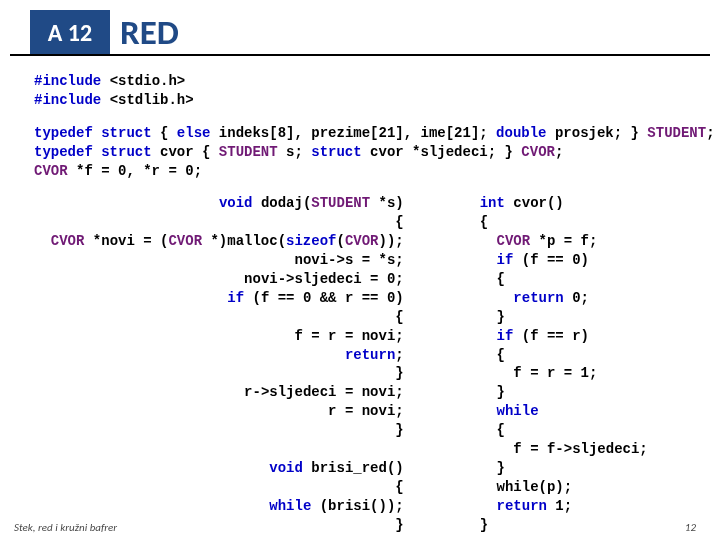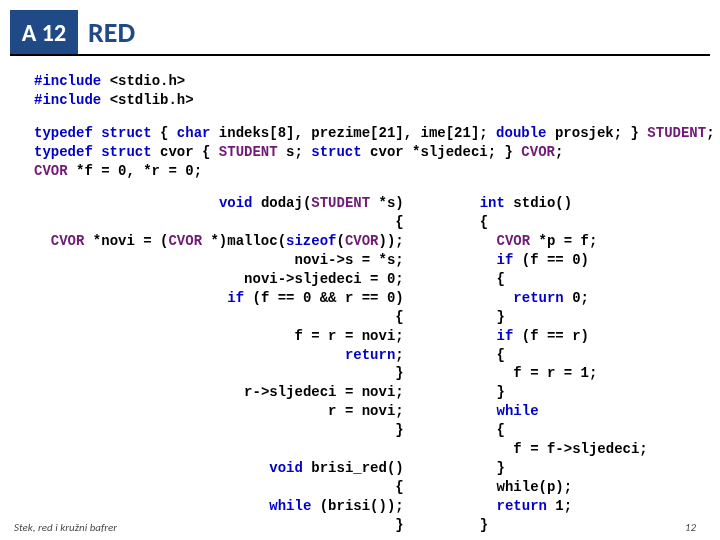--- a/index.html
+++ b/index.html
@@ -17,27 +17,28 @@
     height: 46px;
     border-bottom: 2px solid #000;
     margin: 10px 10px 0 10px;
   }
   .badge {
     background: #204a86;
     color: #fff;
     display: flex;
     align-items: center;
     justify-content: center;
-    width: 68px;
+    width: 80px;
     font-size: 24px;
     font-weight: 700;
+    margin-left: 20px;
   }
   .title {
     color: #204a86;
-    font-size: 28px;
+    font-size: 35px;
     font-weight: 700;
     display: flex;
     align-items: center;
     padding-left: 10px;
   }
   .code-area {
     padding: 16px 34px 0 34px;
     font-family: Consolas, "Courier New", monospace;
     font-size: 14px;
     line-height: 1.35;
@@ -73,21 +74,21 @@
 <div class="header">
   <div class="badge">A 12</div>
   <div class="title">RED</div>
 </div>
 
 <div class="code-area">
 
   <div class="block"><span class="kw nm">#include</span> <span class="nm">&lt;stdio.h&gt;</span>
 <span class="kw nm">#include</span> <span class="nm">&lt;stdlib.h&gt;</span></div>
 
-  <div class="block"><span class="kw nm">typedef struct</span><span class="nm"> { </span><span class="kw nm">char</span><span class="nm"> indeks[8], prezime[21], ime[21]; </span><span class="kw nm">double</span><span class="nm"> prosjek; } </span><span class="ty nm">STUDENT</span><span class="nm">;</span>
+  <div class="block"><span class="kw nm">typedef struct</span><span class="nm"> { </span><span class="kw nm">else</span><span class="nm"> indeks[8], prezime[21], ime[21]; </span><span class="kw nm">double</span><span class="nm"> prosjek; } </span><span class="ty nm">STUDENT</span><span class="nm">;</span>
 <span class="kw nm">typedef struct</span><span class="nm"> cvor { </span><span class="ty nm">STUDENT</span><span class="nm"> s; </span><span class="kw nm">struct</span><span class="nm"> cvor *sljedeci; } </span><span class="ty nm">CVOR</span><span class="nm">;</span>
 <span class="ty nm">CVOR</span><span class="nm"> *f = 0, *r = 0;</span></div>
 
   <div class="columns">
     <div class="col-left"><span class="kw nm">void</span><span class="nm"> dodaj(</span><span class="ty nm">STUDENT</span><span class="nm"> *s)</span>
 <span class="nm">{</span>
   <span class="ty nm">CVOR</span><span class="nm"> *novi = (</span><span class="ty nm">CVOR</span><span class="nm"> *)malloc(</span><span class="kw nm">sizeof</span><span class="nm">(</span><span class="ty nm">CVOR</span><span class="nm">));</span>
 <span class="nm">  novi-&gt;s = *s;</span>
 <span class="nm">  novi-&gt;sljedeci = 0;</span>
 <span class="nm">  </span><span class="kw nm">if</span><span class="nm"> (f == 0 &amp;&amp; r == 0)</span>
@@ -97,21 +98,21 @@
 <span class="nm">  }</span>
 <span class="nm">  r-&gt;sljedeci = novi;</span>
 <span class="nm">  r = novi;</span>
 <span class="nm">}</span>
 
 <span class="kw nm">void</span><span class="nm"> brisi_red()</span>
 <span class="nm">{</span>
 <span class="nm">  </span><span class="kw nm">while</span><span class="nm"> (brisi());</span>
 <span class="nm">}</span></div>
 
-    <div class="col-right"><span class="kw nm">int</span><span class="nm"> stdio()</span>
+    <div class="col-right"><span class="kw nm">int</span><span class="nm"> cvor()</span>
 <span class="nm">{</span>
   <span class="ty nm">CVOR</span><span class="nm"> *p = f;</span>
 <span class="nm">  </span><span class="kw nm">if</span><span class="nm"> (f == 0)</span>
 <span class="nm">  {</span>
 <span class="nm">    </span><span class="kw nm">return</span><span class="nm"> 0;</span>
 <span class="nm">  }</span>
 <span class="nm">  </span><span class="kw nm">if</span><span class="nm"> (f == r)</span>
 <span class="nm">  {</span>
 <span class="nm">    f = r = 1;</span>
 <span class="nm">  }</span>

